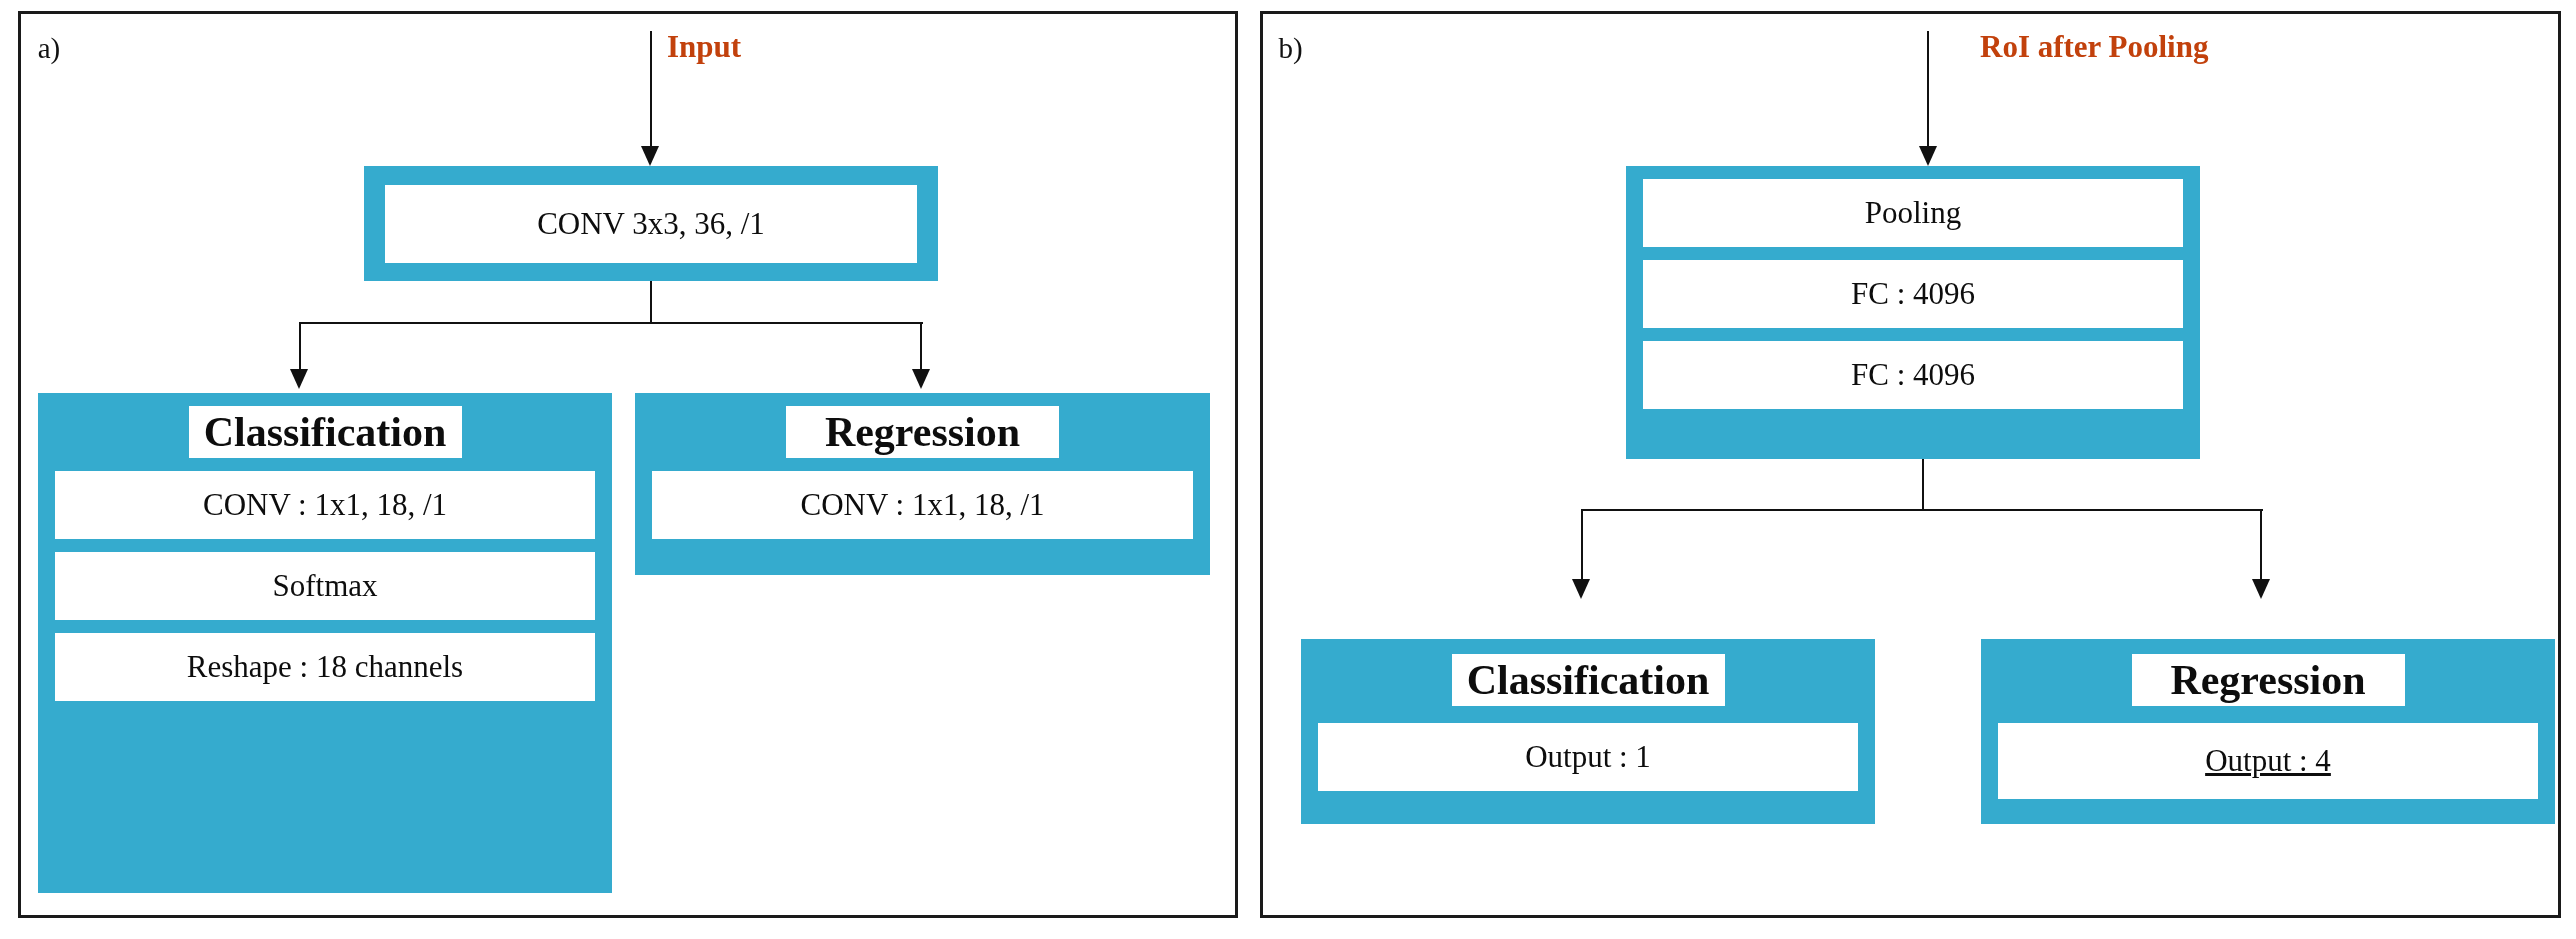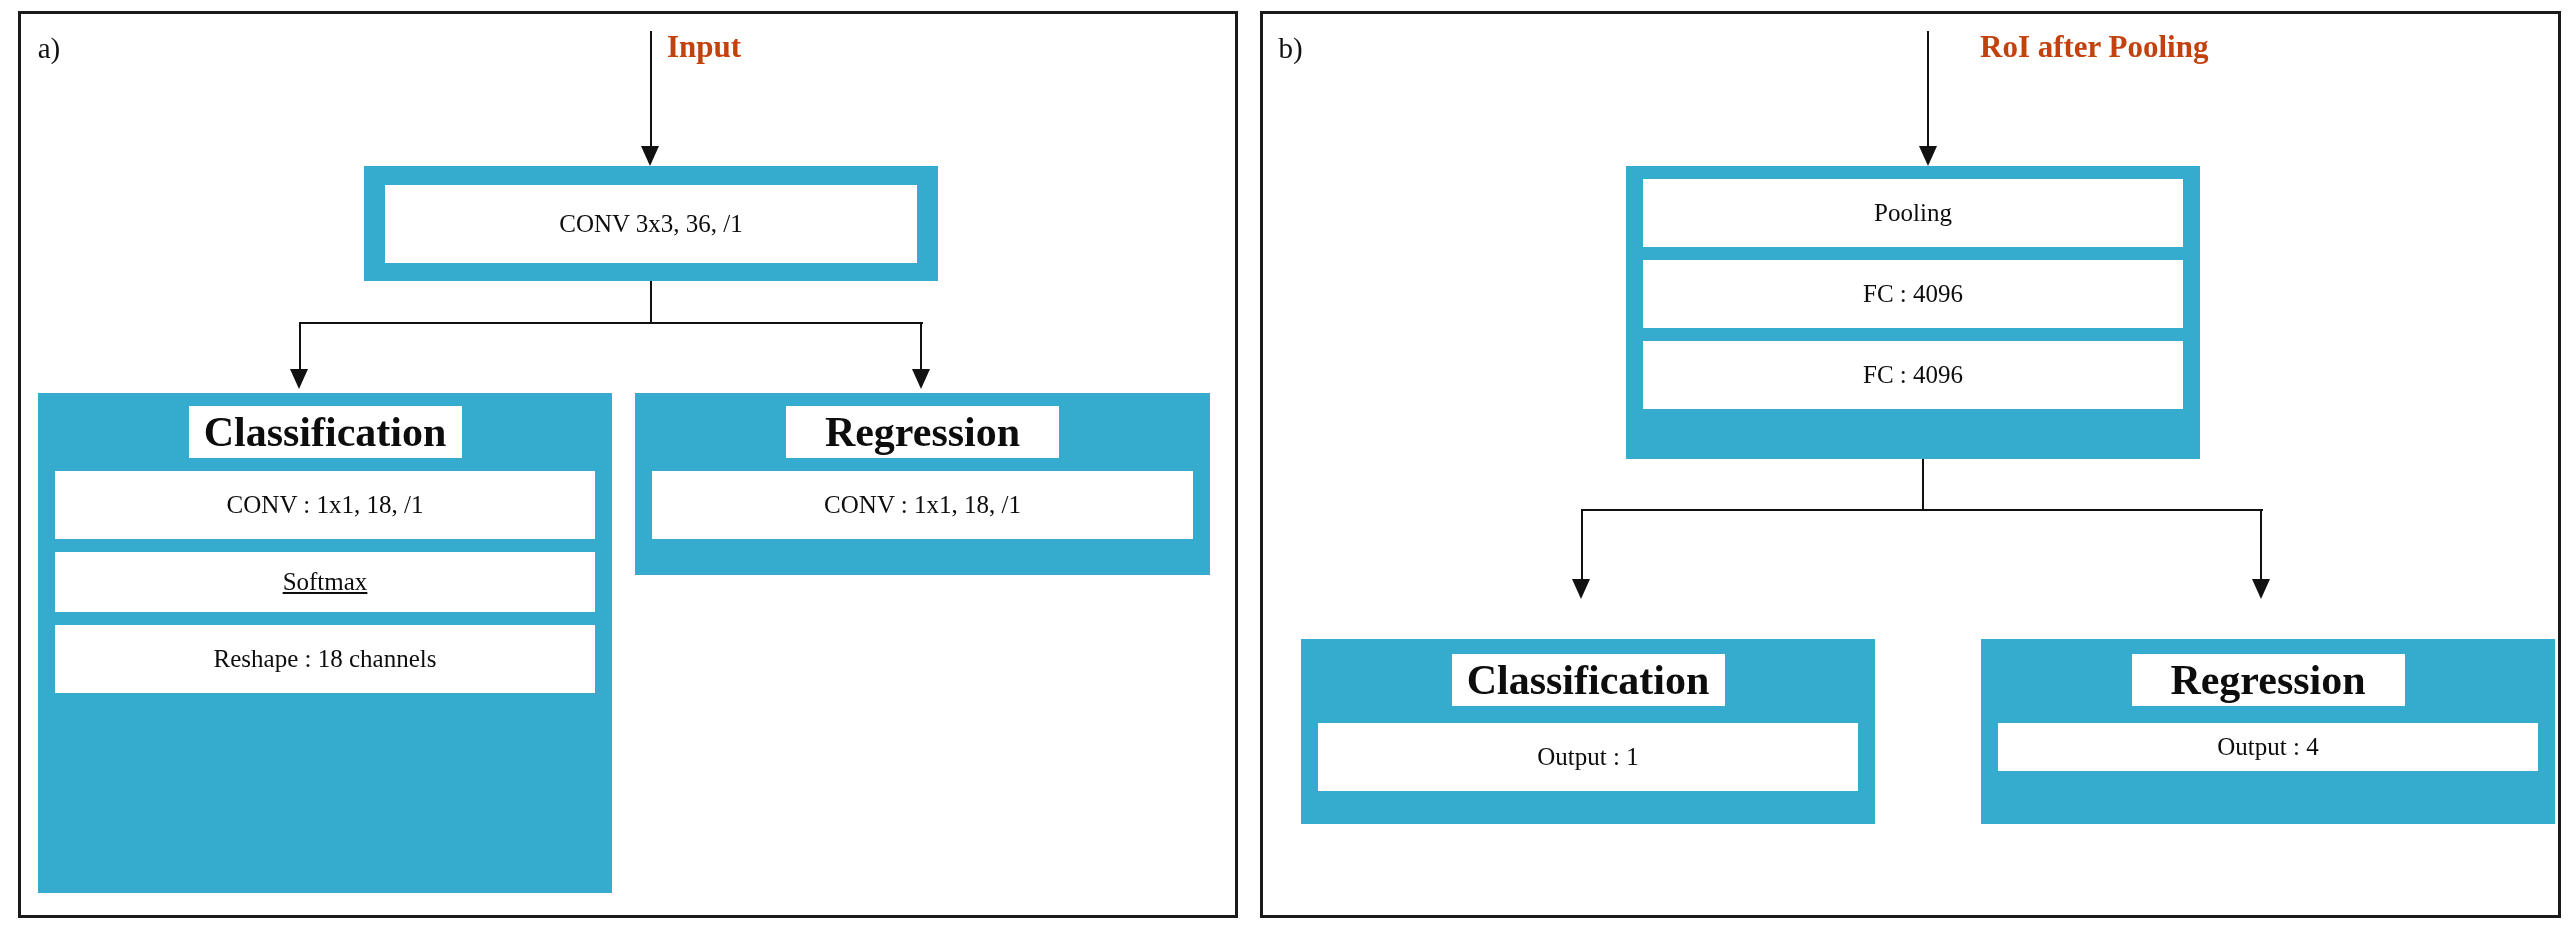--- a/index.html
+++ b/index.html
@@ -51,21 +51,21 @@
   .cell {
     background: #ffffff;
     box-sizing: border-box;
     display: flex;
     align-items: center;
     justify-content: center;
     color: #0d0d0d;
     white-space: nowrap;
     text-align: center;
   }
-  .cell.regular { font-size: 25px; font-weight: 400; }
+  .cell.regular { font-size: 31px; font-weight: 400; }
   .cell.head    { font-size: 42px; font-weight: 700; }
 
   
   .vline {
     position: absolute;
     background: #111;
     width: 2.3px;
   }
   .hline {
     position: absolute;
@@ -108,21 +108,21 @@
   <div class="vline" style="left:650px; top:281px; height:42px;"></div>
   <div class="hline" style="left:299px; top:322px; width:624px;"></div>
   <div class="vline" style="left:299px; top:322px; height:50px;"></div>
   <div class="arrowhead" style="left:290px; top:369px;"></div>
   <div class="vline" style="left:920px; top:322px; height:50px;"></div>
   <div class="arrowhead" style="left:912px; top:369px;"></div>
 
   <div class="group" style="left:38px; top:393px; width:574px; height:500px; padding:13px 17px; gap:13px;">
     <div class="cell head" style="width:273px; height:52px;">Classification</div>
     <div class="cell regular" style="width:100%; height:68px;">CONV : 1x1, 18, /1</div>
-    <div class="cell regular" style="width:100%; height:60px;text-decoration:underline;">Softmax</div>
+    <div class="cell regular" style="width:100%; height:68px;">Softmax</div>
     <div class="cell regular" style="width:100%; height:68px;">Reshape : 18 channels</div>
   </div>
 
   <div class="group" style="left:635px; top:393px; width:575px; height:182px; padding:13px 17px; gap:13px;">
     <div class="cell head" style="width:273px; height:52px;">Regression</div>
     <div class="cell regular" style="width:100%; height:68px;">CONV : 1x1, 18, /1</div>
   </div>
 
   <div class="panel" id="panel-b">
     <span class="panel-label" id="label-b">b)</span>
@@ -145,17 +145,17 @@
   <div class="vline" style="left:2260px; top:509px; height:73px;"></div>
   <div class="arrowhead" style="left:2252px; top:579px;"></div>
 
   <div class="group" style="left:1301px; top:639px; width:574px; height:185px; padding:15.4px 17px; gap:17px;">
     <div class="cell head" style="width:273px; height:52px;">Classification</div>
     <div class="cell regular" style="width:100%; height:68px;">Output : 1</div>
   </div>
 
   <div class="group" style="left:1981px; top:639px; width:574px; height:185px; padding:15.4px 17px; gap:17px;">
     <div class="cell head" style="width:273px; height:52px;">Regression</div>
-    <div class="cell regular" style="width:100%; height:48px;">Output : 4</div>
+    <div class="cell regular" style="width:100%; height:76px;text-decoration:underline;">Output : 4</div>
   </div>
 
 </div>
 
 
 </body></html>

